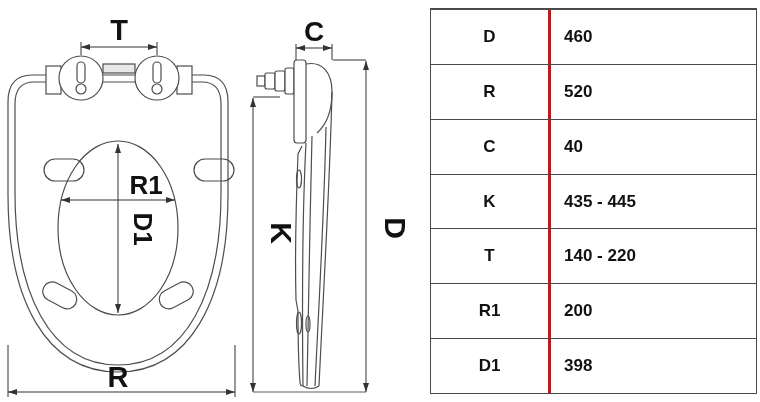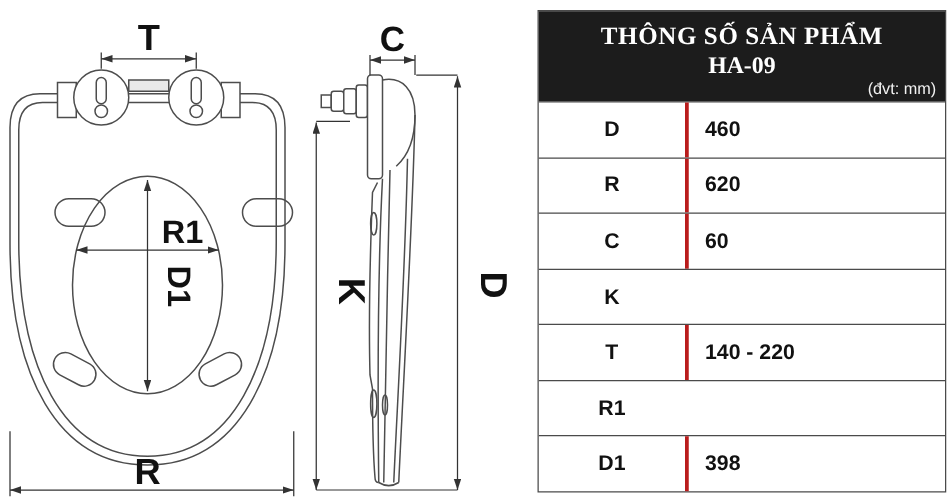--- a/index.html
+++ b/index.html
@@ -135,47 +135,44 @@
         <line x1="253" y1="392" x2="366" y2="392" stroke-width="0.8"></line>
       </g>
     </g>
 
     <text x="314" y="41" font-size="28" text-anchor="middle">C</text>
     <text transform="translate(271 233) rotate(90)" font-size="30" text-anchor="middle">K</text>
     <text transform="translate(385 228) rotate(90)" font-size="30" text-anchor="middle">D</text>
   </svg>
 
   <div class="spec-table">
-    <div class="spec-head">
-      <div class="spec-title1">THÔNG SỐ SẢN PHẨM</div>
-      <div class="spec-title2">HA-09</div>
-      <div class="spec-unit">(đvt: mm)</div>
-    </div>
     <div class="spec-body">
       <div class="spec-row">
         <div class="cell param">D</div>
         <div class="cell value">460</div>
       </div>
       <div class="spec-row">
         <div class="cell param">R</div>
-        <div class="cell value">620</div>
+        <div class="cell value">520</div>
       </div>
       <div class="spec-row">
         <div class="cell param">C</div>
-        <div class="cell value">60</div>
+        <div class="cell value">40</div>
       </div>
       <div class="spec-row">
         <div class="cell param">K</div>
+        <div class="cell value">435 - 445</div>
       </div>
       <div class="spec-row">
         <div class="cell param">T</div>
         <div class="cell value">140 - 220</div>
       </div>
       <div class="spec-row">
         <div class="cell param">R1</div>
+        <div class="cell value">200</div>
       </div>
       <div class="spec-row">
         <div class="cell param">D1</div>
         <div class="cell value">398</div>
       </div>
     </div>
   </div>
 </div>
 
 </body></html>

